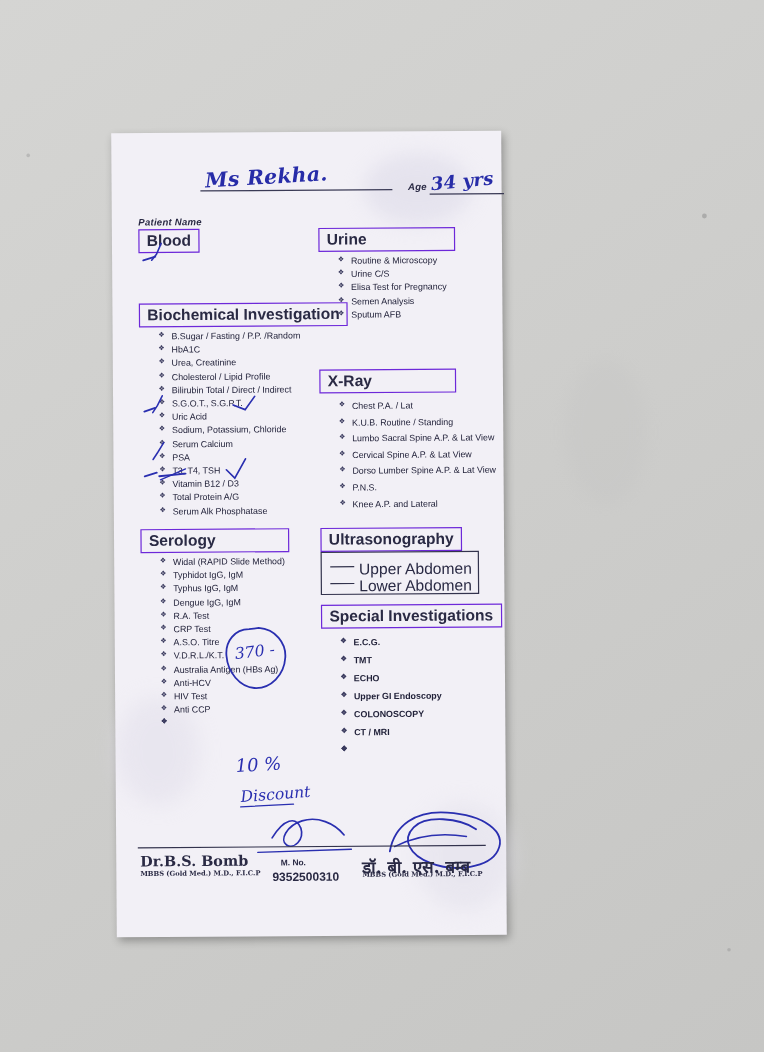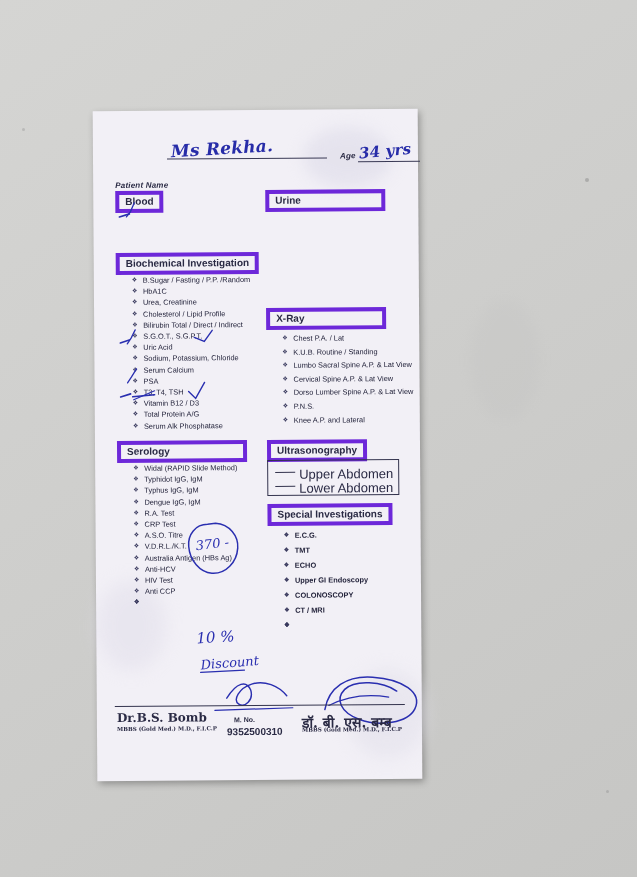--- a/index.html
+++ b/index.html
@@ -61,23 +61,23 @@
     font-size: 17px;
     color: #272ca8;
     font-family: "DejaVu Serif", serif;
     font-style: italic;
     white-space: nowrap;
   }
 
   
   .secbox {
     position: absolute;
-    border: 4px solid #6d28d9;
+    border: 1px solid #6d28d9;
     padding: 1px 6px 2px 6px;
-    font-size: 10px;
+    font-size: 13px;
     font-weight: bold;
     background: transparent;
     white-space: nowrap;
   }
   .colwrap { position: absolute; }
   ul.items {
     list-style: none;
     margin: 0;
     padding: 0;
     font-size: 7.4px;
@@ -247,20 +247,29 @@
         <li>Anti-HCV</li>
         <li>HIV Test</li>
         <li>Anti CCP</li>
         <li class="blank"></li>
         <li class="blank"></li>
         <li class="blank"></li>
       </ul>
     </div>
 
     <div class="secbox" style="left:172px;top:80px;width:100px;">Urine</div>
+    <div class="colwrap" style="left:188px;top:102px;">
+      <ul class="items">
+        <li>Routine &amp; Microscopy</li>
+        <li>Urine C/S</li>
+        <li>Elisa Test for Pregnancy</li>
+        <li>Semen Analysis</li>
+        <li>Sputum AFB</li>
+      </ul>
+    </div>
 
     <div class="secbox" style="left:172px;top:198px;width:100px;">X-Ray</div>
     <div class="colwrap" style="left:188px;top:222px;">
       <ul class="items" style="line-height:13.6px;">
         <li>Chest P.A. / Lat</li>
         <li>K.U.B. Routine / Standing</li>
         <li>Lumbo Sacral Spine A.P. &amp; Lat View</li>
         <li>Cervical Spine A.P. &amp; Lat View</li>
         <li>Dorso Lumber Spine A.P. &amp; Lat View</li>
         <li>P.N.S.</li>

